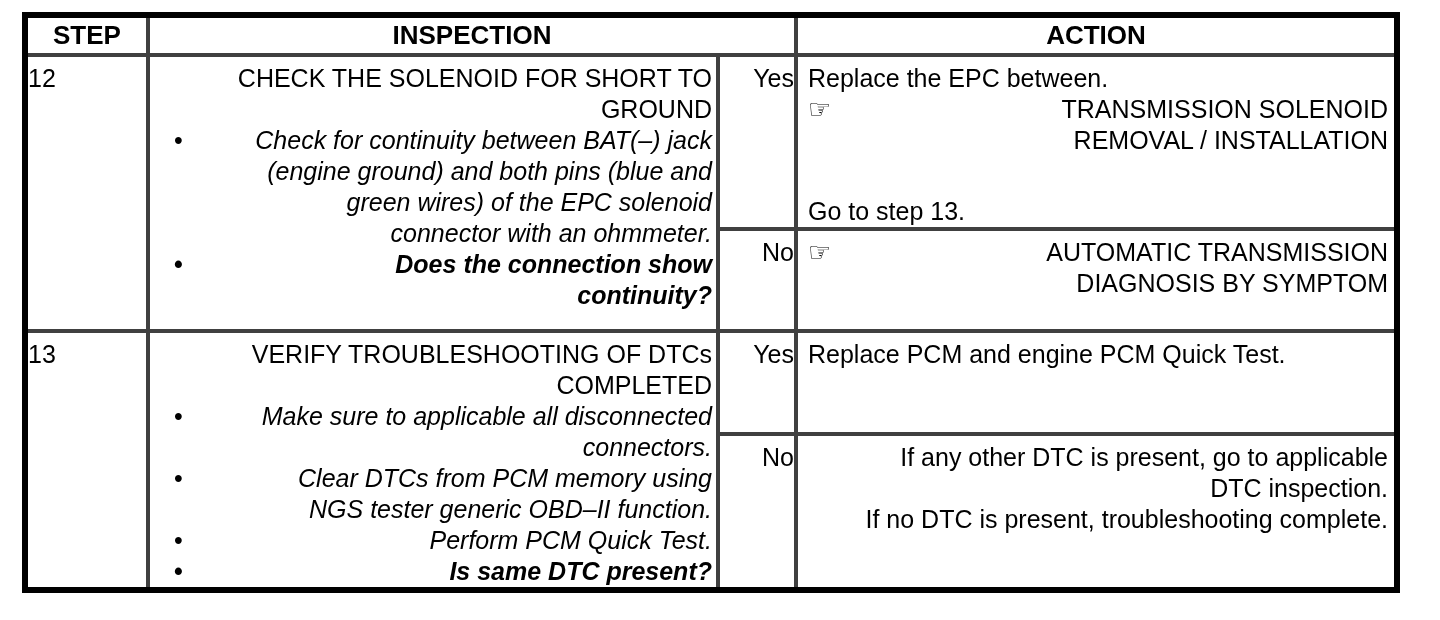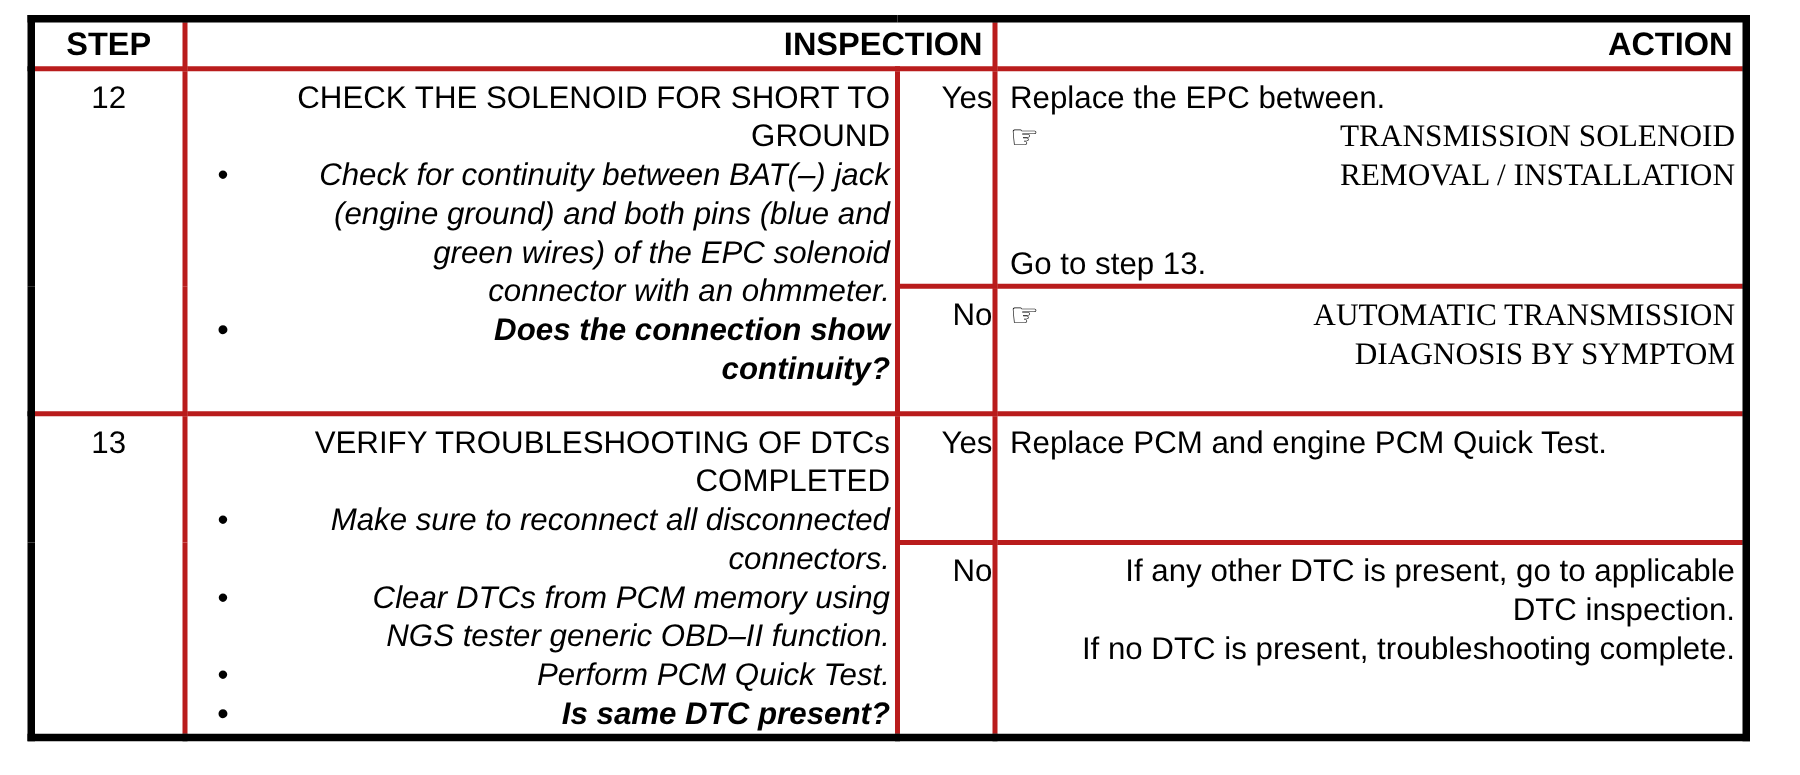--- a/index.html
+++ b/index.html
@@ -20,54 +20,54 @@
   }
   table.ts {
     position: absolute;
     left: 22px;
     top: 12px;
     border-collapse: collapse;
     table-layout: fixed;
     border: 6px solid #000;
   }
   .ts th, .ts td {
-    border: 4px solid #b91c1c;
+    border: 4px solid #404040;
     vertical-align: top;
     padding: 0;
     overflow: hidden;
   }
   .ts th {
     font-weight: bold;
-    text-align: right;
+    text-align: center;
     vertical-align: middle;
     padding: 2px 8px;
     font-size: 26px;
   }
   th.c-step { text-align: center; padding: 2px 2px; }
   tr.h-hdr  { height: 40px; }
   tr.h-r12a { height: 168px; }
   tr.h-r12b { height: 102px; }
   tr.h-r13a { height: 100px; }
   tr.h-r13b { height: 152px; }
 
   .pre { white-space: pre-line; text-align: right; }
   .bold { font-weight: bold; }
 
-  td.step-cell { text-align: center; padding-top: 6px; }
+  td.step-cell { padding-top: 6px; }
   td.insp-cell { padding: 6px 4px 0 7px; }
   td.yn-cell   { text-align: right; padding-top: 6px; }
   td.act-cell  { padding: 6px 6px 0 10px; }
 
   .bullet { display: flex; align-items: flex-start; padding-left: 17px; }
   .bullet .dot { width: 47px; flex: none; }
   .bullet .btext { flex: 1; font-style: italic; }
 
   .ref { display: flex; align-items: flex-start; }
   .ref .hand { width: 45px; flex: none; font-size: 26px; }
-  .ref .ref-text { flex: 1; font-family: Liberation Serif, serif; }
+  .ref .ref-text { flex: 1; }
 
   .gap-above { margin-top: 40px; }
 </style>
 </head>
 <body>
 
 <div class="sheet">
   <table class="ts">
     <colgroup>
       <col style="width:123px">
@@ -124,21 +124,21 @@
         </td>
       </tr>
 
       <tr class="h-r13a">
         <td class="step-cell" rowspan="2">13</td>
         <td class="insp-cell" rowspan="2">
           <div class="pre">VERIFY TROUBLESHOOTING OF DTCs
 COMPLETED</div>
           <div class="bullet">
             <span class="dot">•</span>
-            <span class="btext pre">Make sure to reconnect all disconnected
+            <span class="btext pre">Make sure to applicable all disconnected
 connectors.</span>
           </div>
           <div class="bullet">
             <span class="dot">•</span>
             <span class="btext pre">Clear DTCs from PCM memory using
 NGS tester generic OBD–II function.</span>
           </div>
           <div class="bullet">
             <span class="dot">•</span>
             <span class="btext pre">Perform PCM Quick Test.</span>

